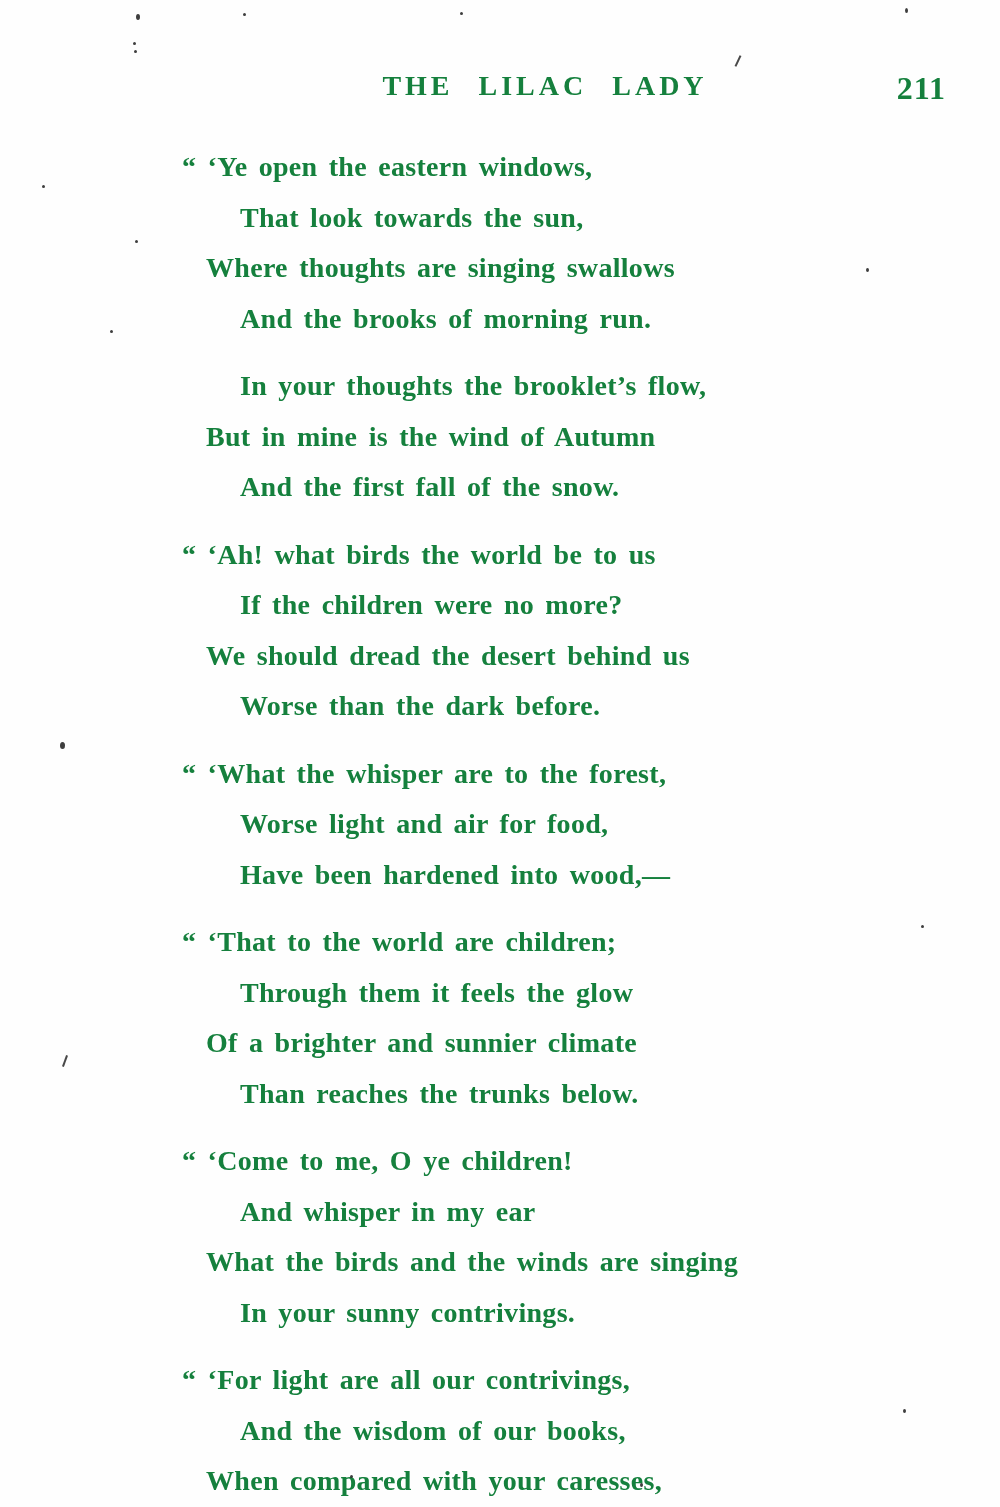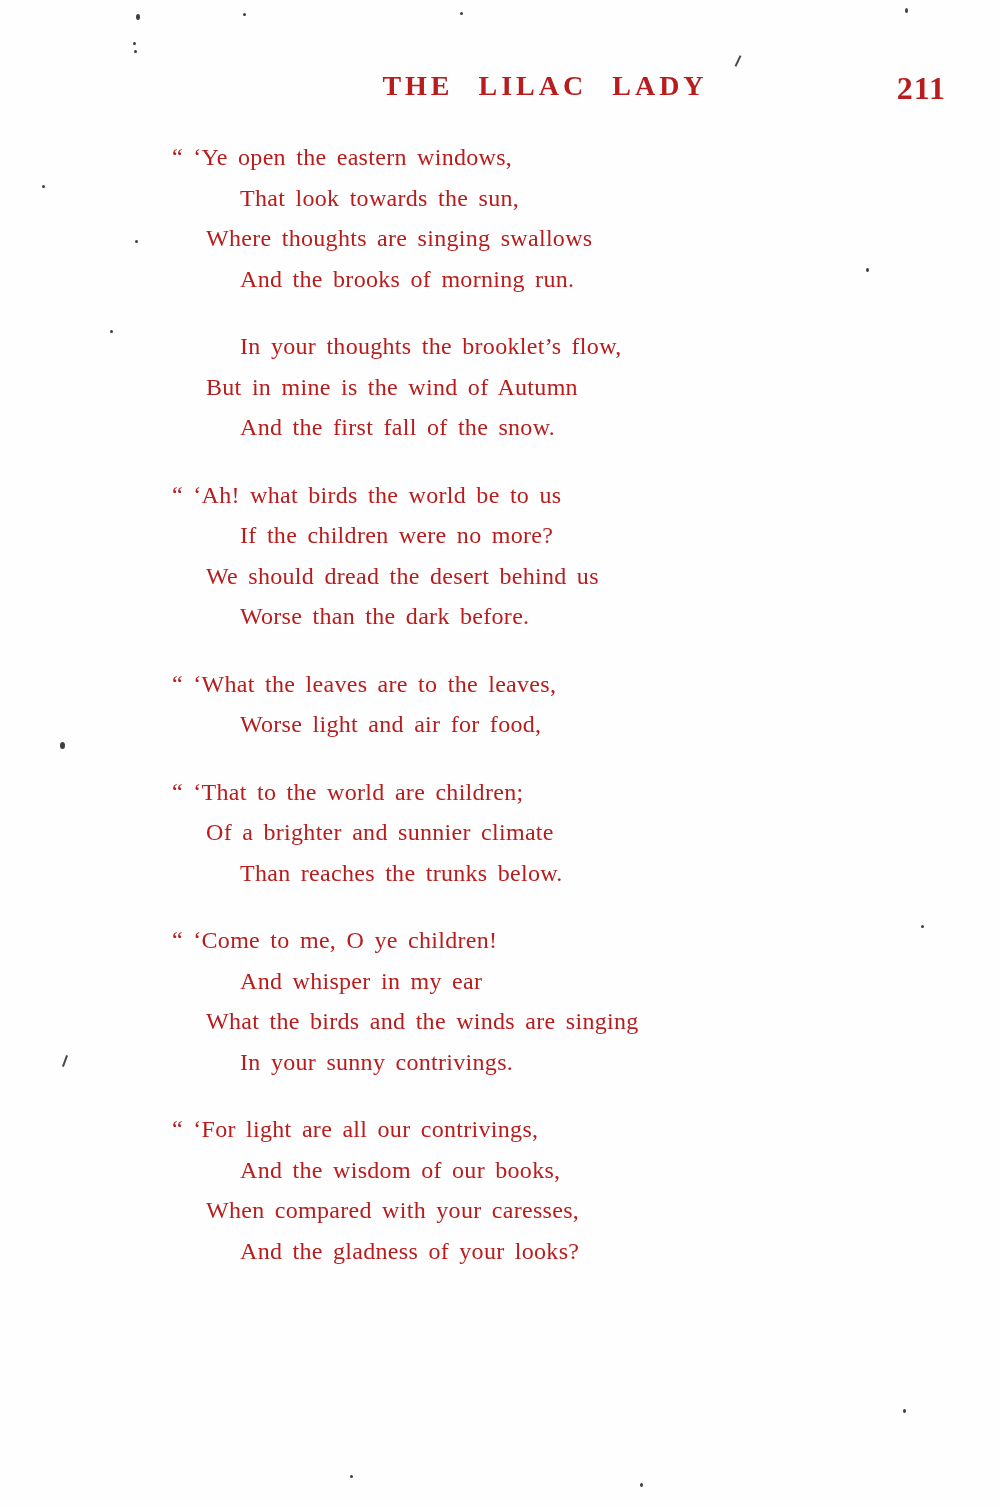--- a/index.html
+++ b/index.html
@@ -5,21 +5,21 @@
   html, body { margin: 0; padding: 0; }
   body {
     background: #e8e8e8;
     font-family: "Liberation Serif", "DejaVu Serif", serif;
   }
   .page {
     position: relative;
     width: 1000px;
     height: 1507px;
     background: #fefefe;
-    color: #b91c1c;
+    color: #15803d;
     overflow: hidden;
     margin: 0 auto;
   }
   .running-header {
     position: absolute;
     top: 70px;
     left: 0;
     width: 100%;
     height: 36px;
   }
@@ -41,23 +41,23 @@
     letter-spacing: 1px;
   }
   .poem {
     position: absolute;
     top: 136px;
     left: 170px;
     width: 770px;
   }
   .stanza { margin: 0 0 29px 0; }
   .line {
-    margin: 2px;
-    font-size: 24px;
-    font-weight: 400;
+    margin: 12px;
+    font-size: 28px;
+    font-weight: 700;
     line-height: 38.5px;
     letter-spacing: 0.3px;
     word-spacing: 4px;
     white-space: nowrap;
   }
   .indent-a { margin-left: 36px; }  
   .indent-b { margin-left: 70px; }  
   
   .speck {
     position: absolute;
@@ -99,26 +99,28 @@
     </div>
 
     <div class="stanza">
       <p class="line">“ ‘Ah! what birds the world be to us</p>
       <p class="line indent-b">If the children were no more?</p>
       <p class="line indent-a">We should dread the desert behind us</p>
       <p class="line indent-b">Worse than the dark before.</p>
     </div>
 
     <div class="stanza">
-      <p class="line">“ ‘What the leaves are to the leaves,</p>
+      <p class="line">“ ‘What the whisper are to the forest,</p>
       <p class="line indent-b">Worse light and air for food,</p>
+      <p class="line indent-b">Have been hardened into wood,—</p>
     </div>
 
     <div class="stanza">
       <p class="line">“ ‘That to the world are children;</p>
+      <p class="line indent-b">Through them it feels the glow</p>
       <p class="line indent-a">Of a brighter and sunnier climate</p>
       <p class="line indent-b">Than reaches the trunks below.</p>
     </div>
 
     <div class="stanza">
       <p class="line">“ ‘Come to me, O ye children!</p>
       <p class="line indent-b">And whisper in my ear</p>
       <p class="line indent-a">What the birds and the winds are singing</p>
       <p class="line indent-b">In your sunny contrivings.</p>
     </div>

